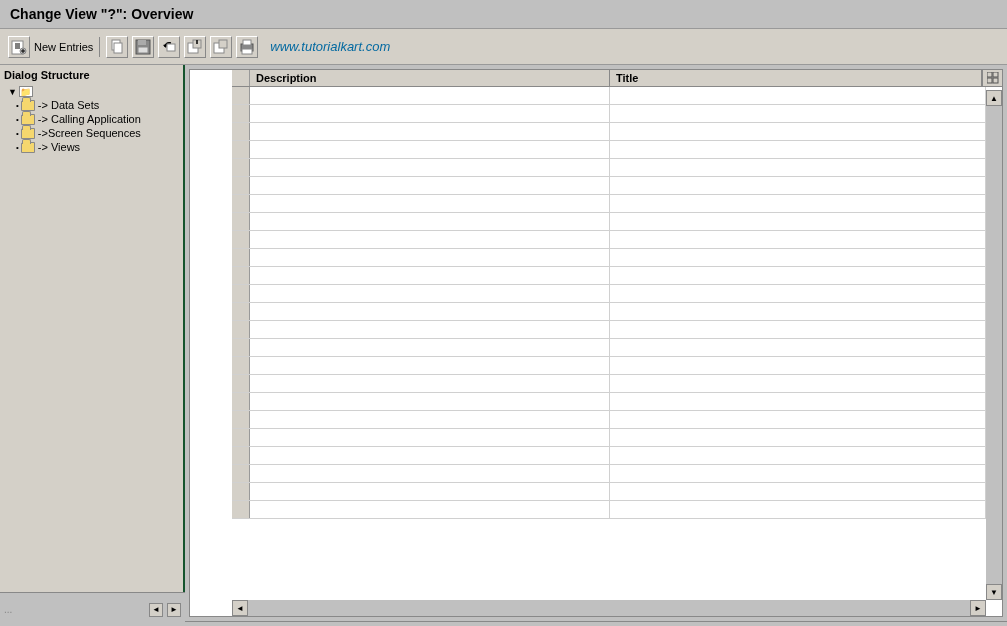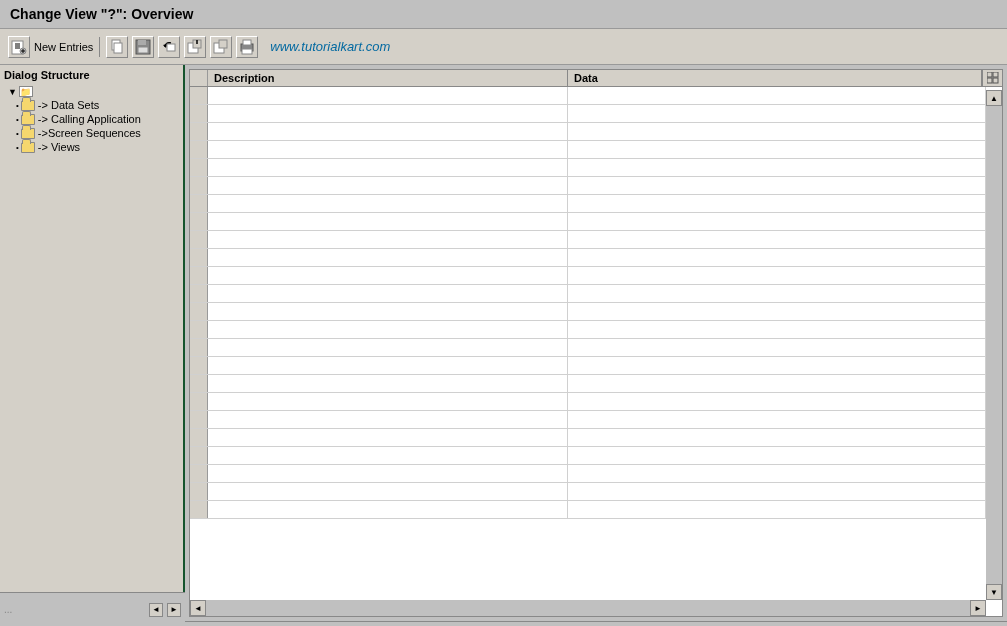--- a/index.html
+++ b/index.html
@@ -218,20 +218,21 @@
       width: 360px;
     }
 
     .row-title {
       flex: 1;
     }
 
     .table-wrapper {
       position: relative;
       height: 100%;
+      margin-left: 42px;
     }
 
     .scrollbar-up {
       width: 16px;
       height: 16px;
       background: #d4d0c8;
       border: 1px solid #888;
       cursor: pointer;
       display: flex;
       align-items: center;
@@ -427,21 +428,21 @@
 
     <div class="table-container">
       <div class="table-wrapper">
 
         <div class="table-header">
           <div class="col-select row-select"></div>
           <div class="table-header-cell col-desc">
             <span>Description</span>
           </div>
           <div class="table-header-cell col-title">
-            <span>Data</span>
+            <span>Title</span>
           </div>
           <div class="col-icon">
             <svg width="12" height="12" viewBox="0 0 12 12">
               <rect x="0" y="0" width="5" height="5" fill="none" stroke="#555" stroke-width="1"></rect>
               <rect x="6" y="0" width="5" height="5" fill="none" stroke="#555" stroke-width="1"></rect>
               <rect x="0" y="6" width="5" height="5" fill="none" stroke="#555" stroke-width="1"></rect>
               <rect x="6" y="6" width="5" height="5" fill="none" stroke="#555" stroke-width="1"></rect>
             </svg>
           </div>
         </div>

